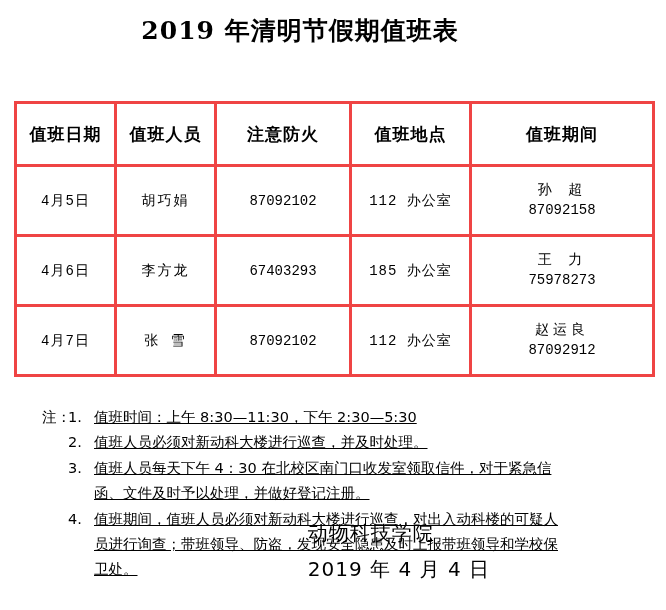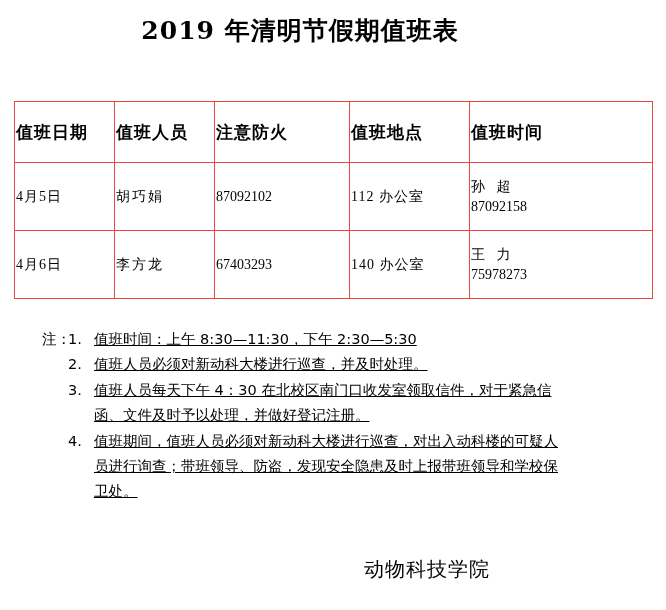--- a/index.html
+++ b/index.html
@@ -34,24 +34,24 @@
     padding: 44px 14px 0 14px;
   }
   table.duty {
     width: 638px;
     border-collapse: collapse;
     table-layout: fixed;
     border: 1px solid #000;
   }
   table.duty th,
   table.duty td {
-    border: 1px solid #ef4444;
-    text-align: left;
+    border: 3px solid #ef4444;
+    text-align: center;
     vertical-align: middle;
-    font-family: Liberation Serif, serif;
+    font-family: Liberation Mono, monospace;
   }
   table.duty thead th {
     height: 58px;
     font-size: 17px;
     font-weight: bold;
     letter-spacing: 1px;
   }
   table.duty tbody td {
     height: 65px;
     font-size: 14px;
@@ -124,44 +124,54 @@
         <col class="col-phone">
         <col class="col-place">
         <col class="col-leader">
       </colgroup>
       <thead>
         <tr>
           <th>值班日期</th>
           <th>值班人员</th>
           <th>注意防火</th>
           <th>值班地点</th>
-          <th>值班时间</th>
+          <th>值班期间</th>
         </tr>
       </thead>
       <tbody>
         <tr>
           <td class="cell-date">4月5日</td>
           <td class="cell-person">胡巧娟</td>
           <td class="cell-phone">87092102</td>
           <td class="cell-place">112 办公室</td>
           <td>
             <span class="leader-name">孙 超</span>
             <span class="leader-phone">87092158</span>
           </td>
         </tr>
         <tr>
           <td class="cell-date">4月6日</td>
           <td class="cell-person">李方龙</td>
           <td class="cell-phone">67403293</td>
-          <td class="cell-place">140 办公室</td>
+          <td class="cell-place">185 办公室</td>
           <td>
             <span class="leader-name">王 力</span>
             <span class="leader-phone">75978273</span>
           </td>
         </tr>
+        <tr>
+          <td class="cell-date">4月7日</td>
+          <td class="cell-person">张 雪</td>
+          <td class="cell-phone">87092102</td>
+          <td class="cell-place">112 办公室</td>
+          <td>
+            <span class="leader-name">赵运良</span>
+            <span class="leader-phone">87092912</span>
+          </td>
+        </tr>
       </tbody>
     </table>
   </div>
 
   <div class="notes">
     <div class="note-row">
       <span class="note-num">注：</span>
       <span class="note-num">1.</span>
       <span class="note-body">值班时间：上午 8:30—11:30，下午 2:30—5:30</span>
     </div>
@@ -177,15 +187,16 @@
     </div>
     <div class="note-row">
       <span class="note-num" style="visibility:hidden">注：</span>
       <span class="note-num">4.</span>
       <span class="note-body">值班期间，值班人员必须对新动科大楼进行巡查，对出入动科楼的可疑人员进行询查；带班领导、防盗，发现安全隐患及时上报带班领导和学校保卫处。</span>
     </div>
   </div>
 
   <div class="signature">
     <span>动物科技学院</span>
+    <span>2019 年 4 月 4 日</span>
   </div>
 
 </div>
 
 </body></html>

